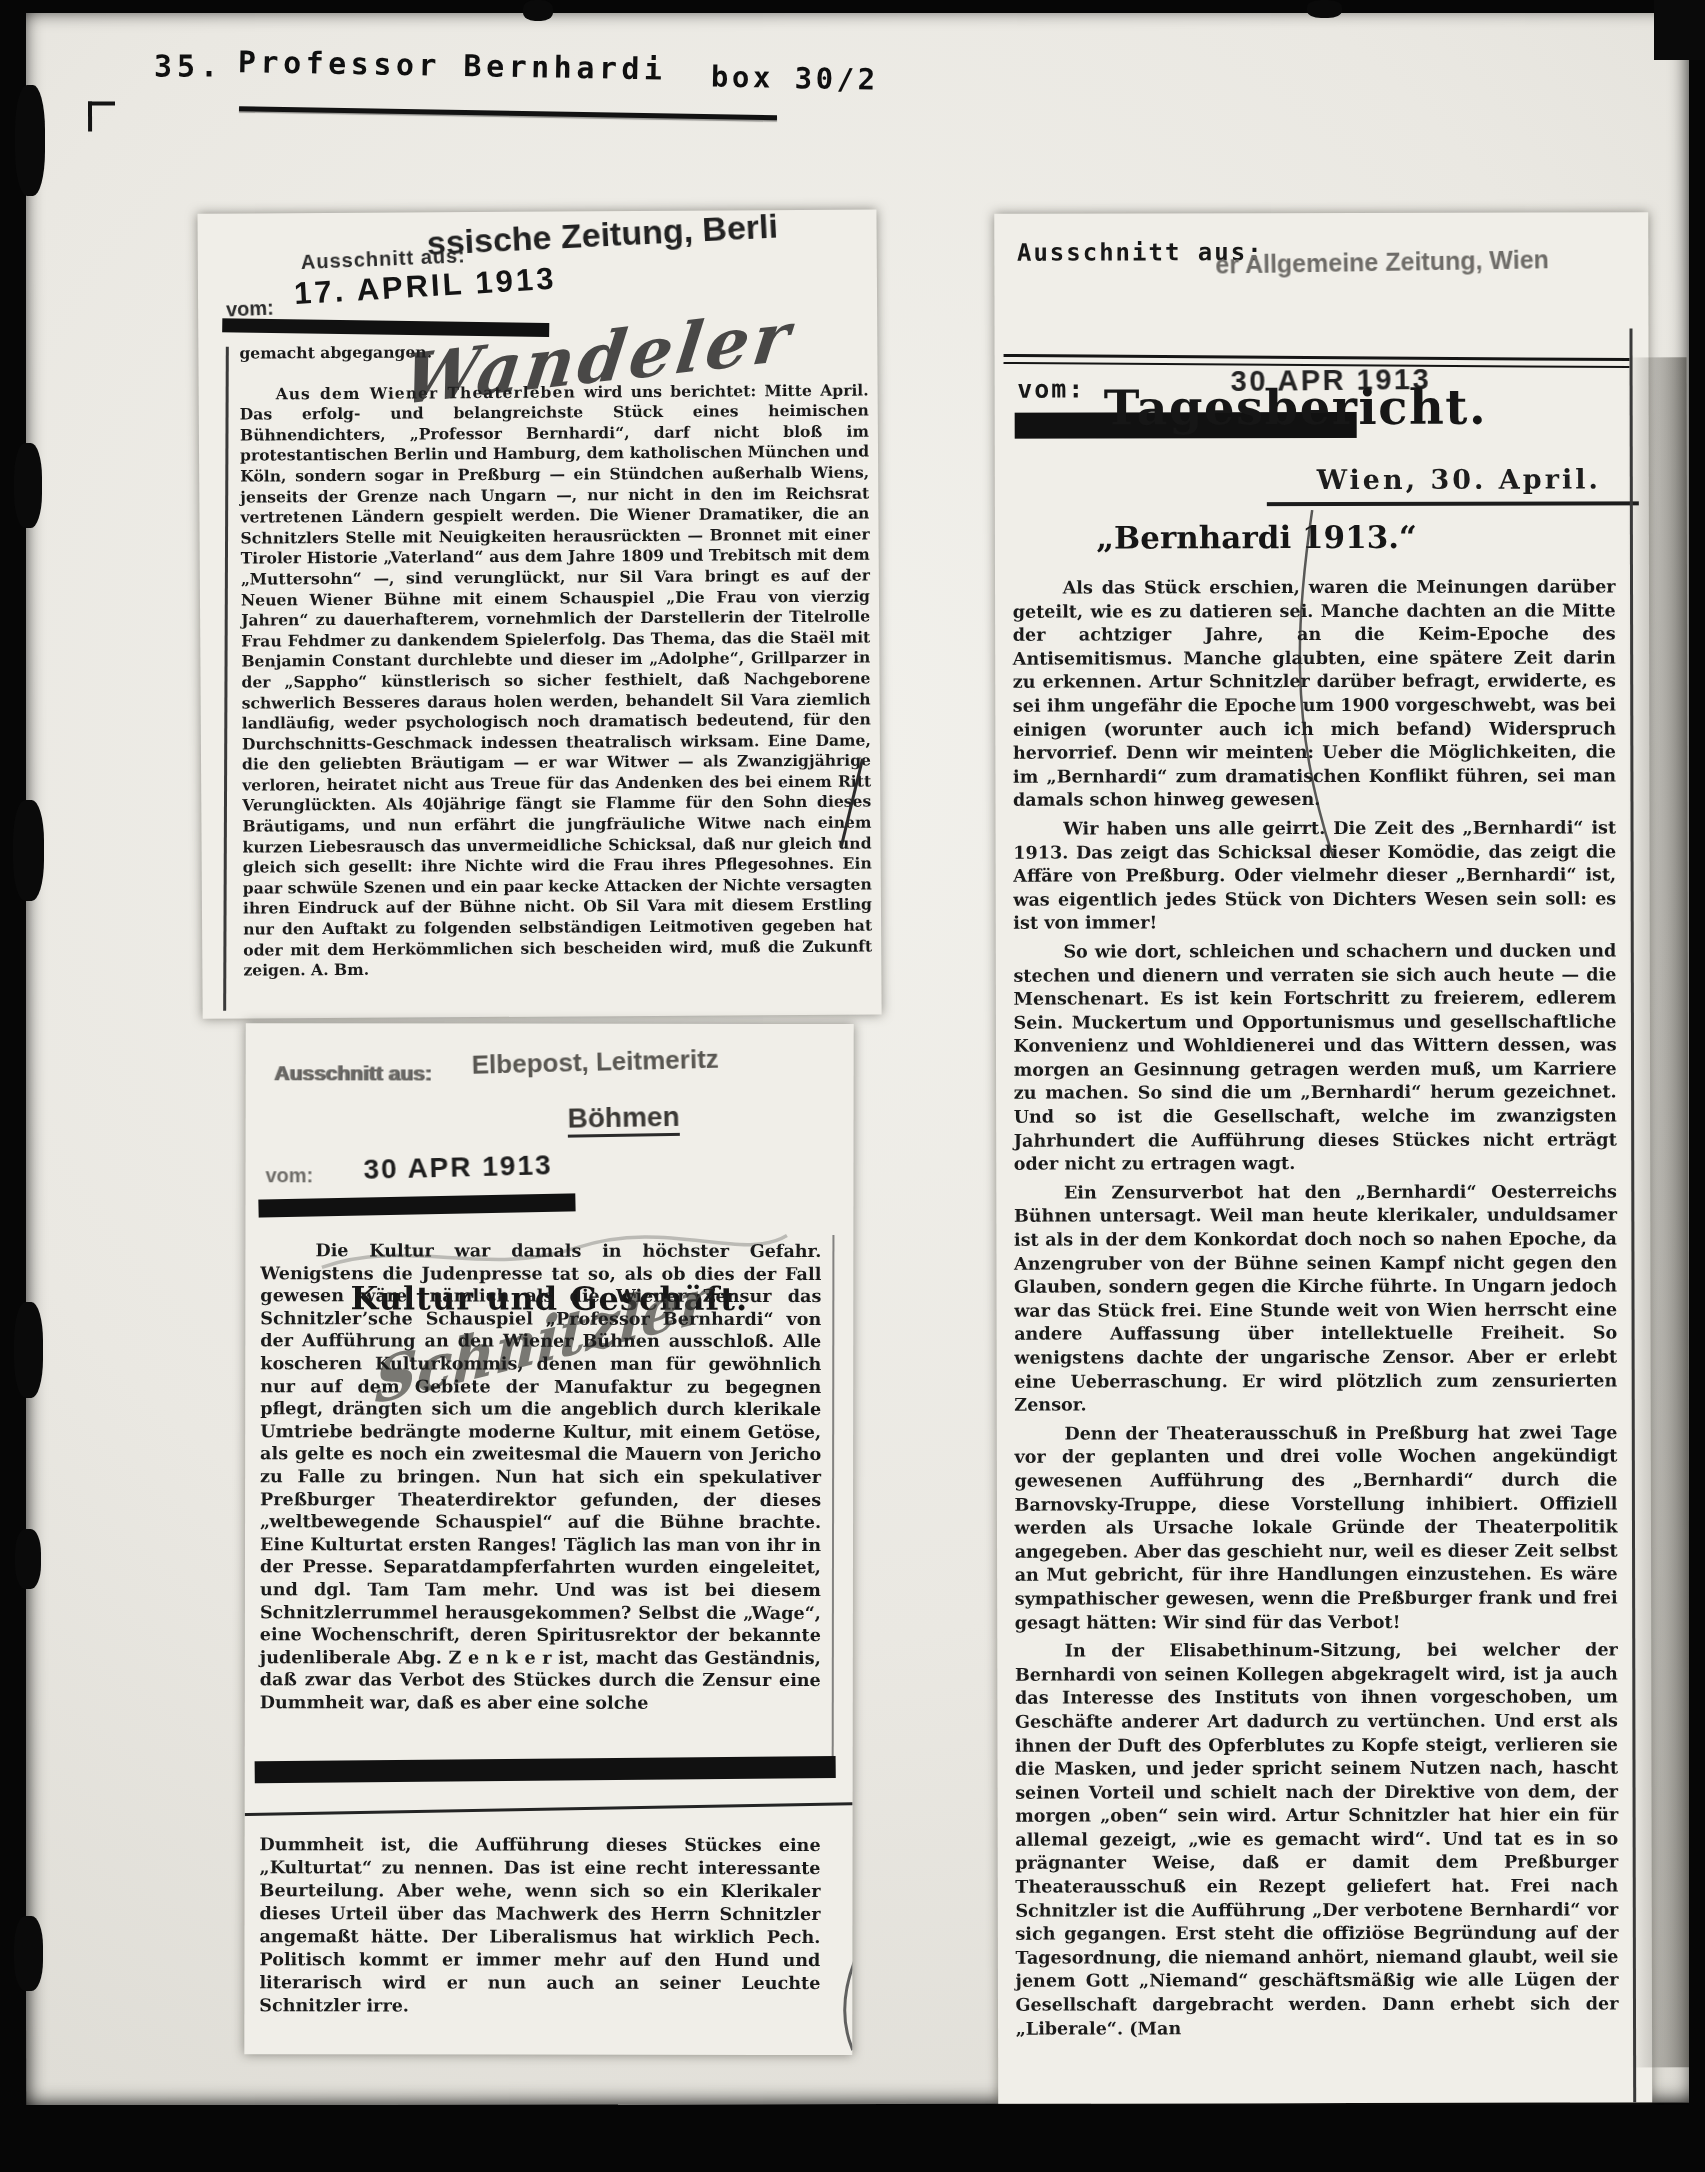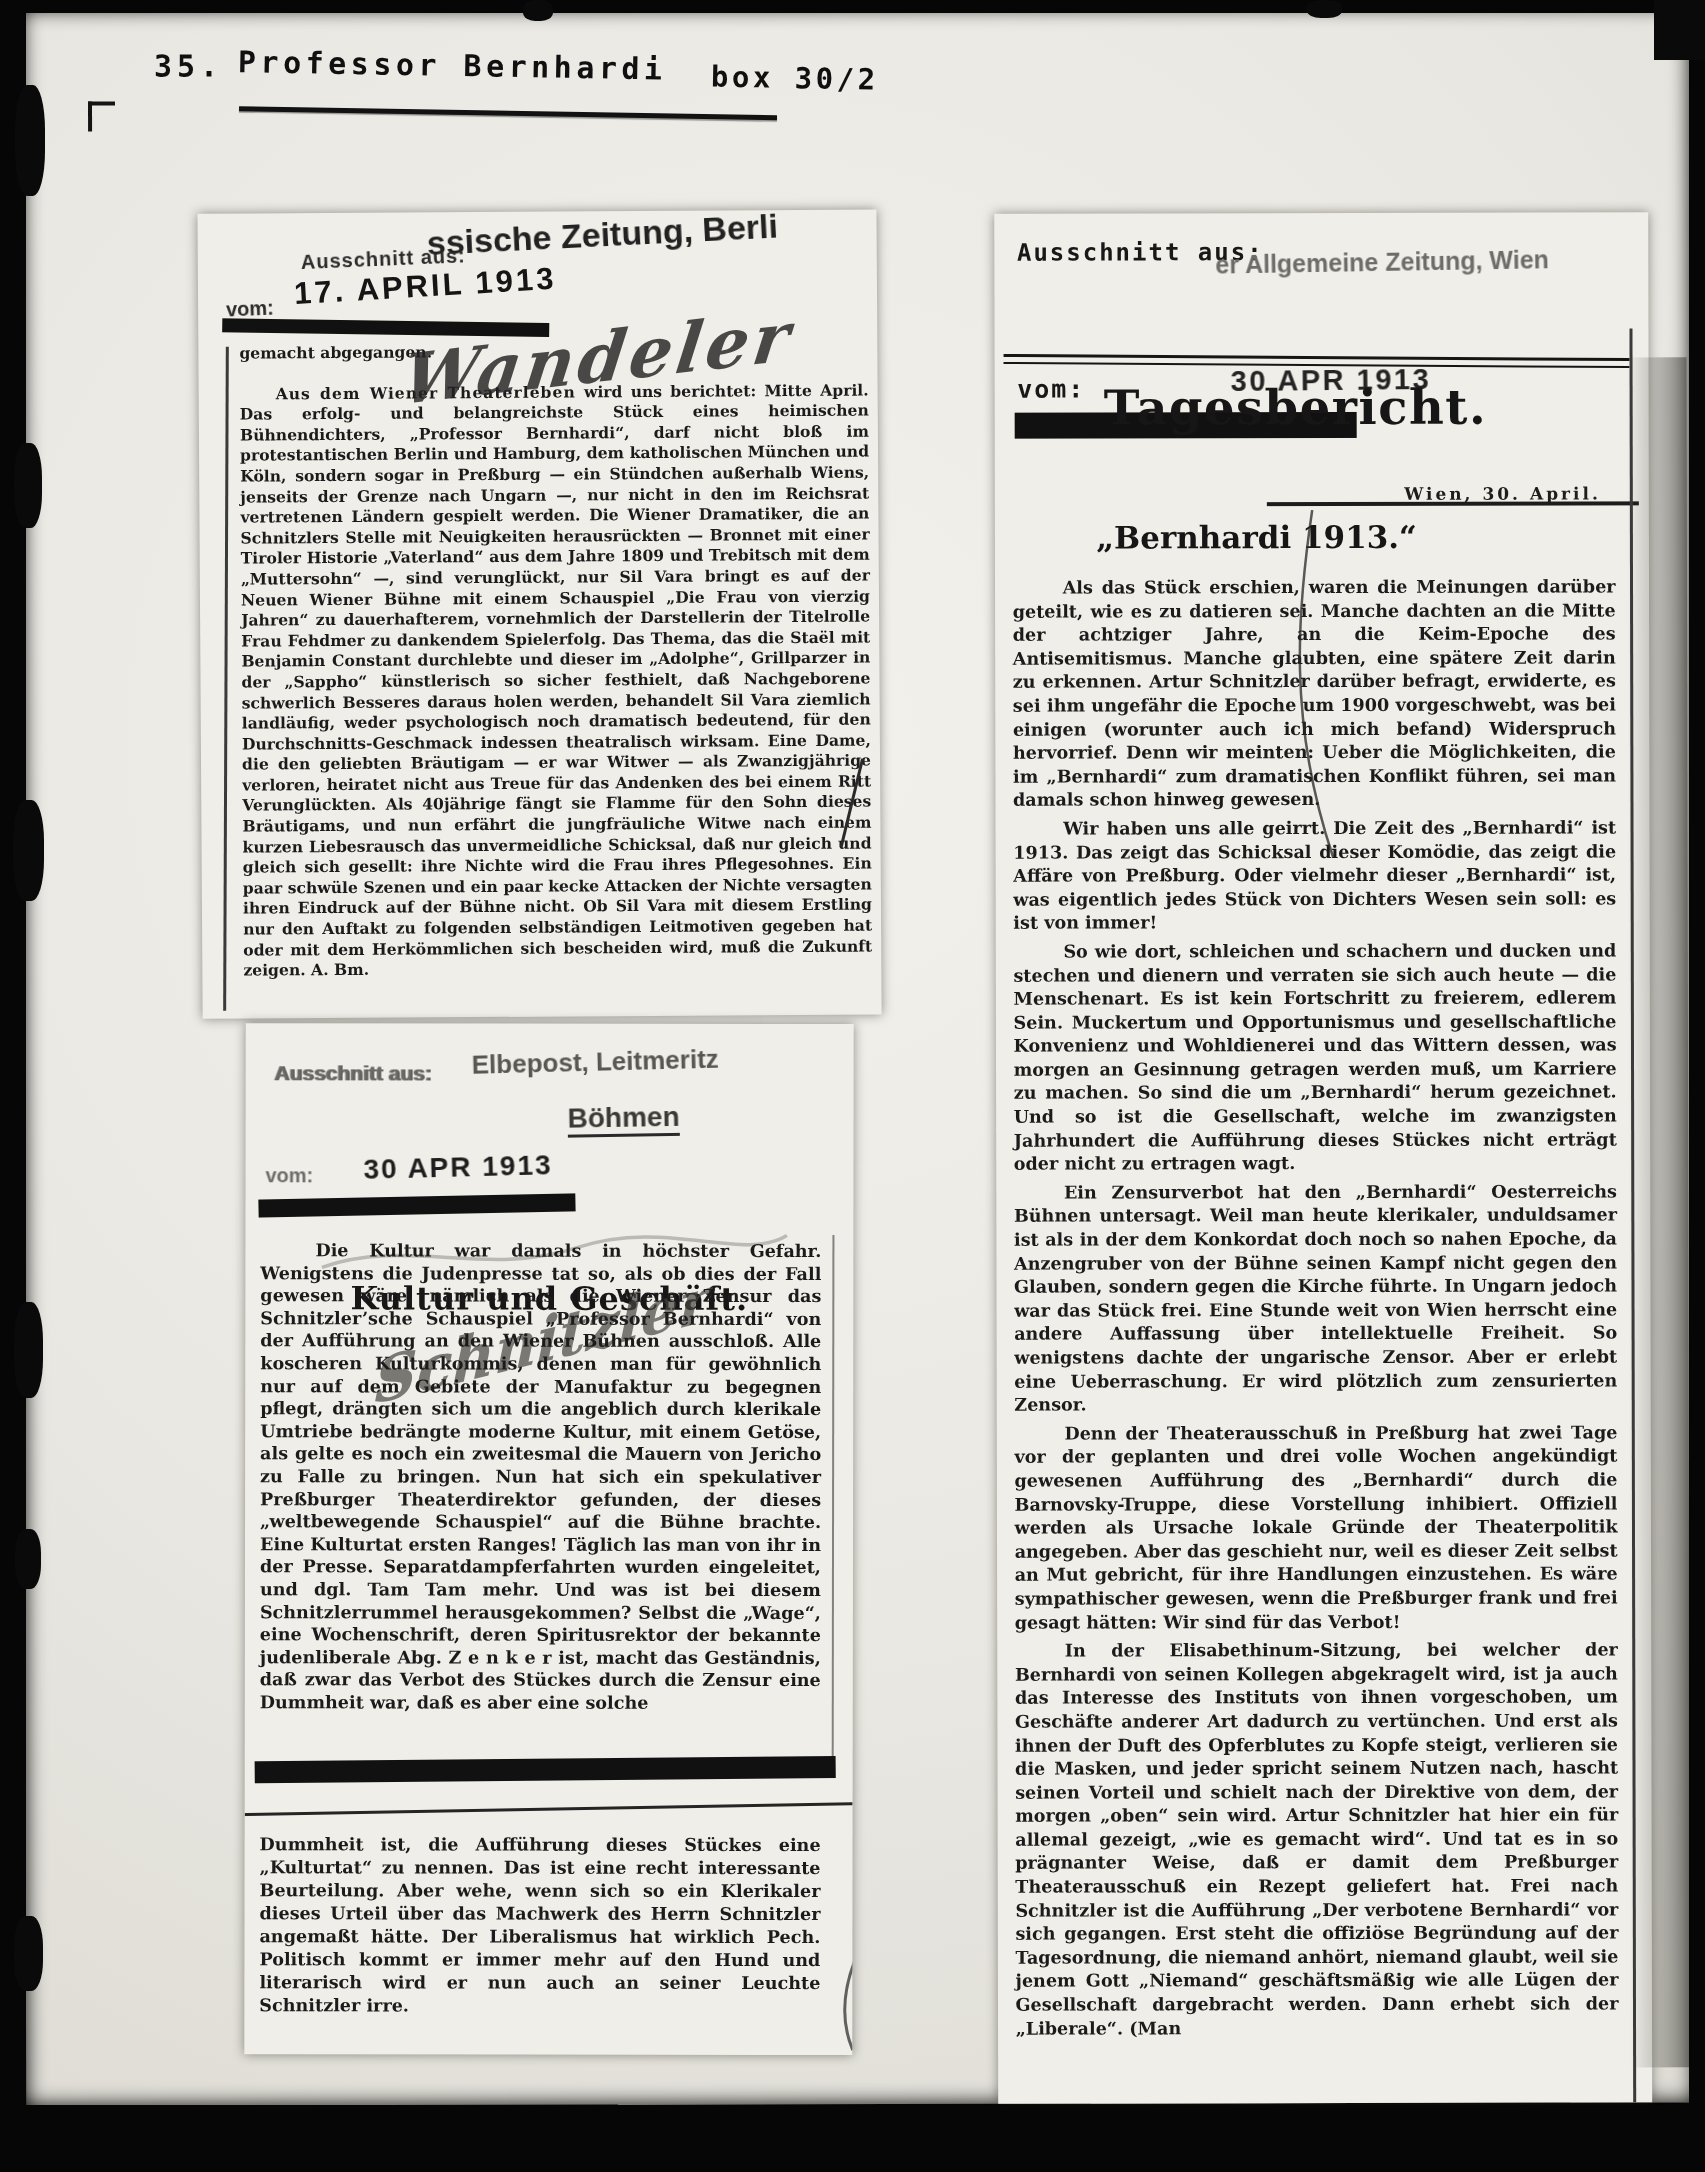--- a/index.html
+++ b/index.html
@@ -87,21 +87,21 @@
 
     <div class="clip" style="left:972px;top:207px;width:654px;height:1890px;">
       <span class="stamp" style="left:22.6px;top:25px;font-size:24px;font-family:'DejaVu Sans Mono',monospace;letter-spacing:2px;color:#181818;">Ausschnitt aus:</span>
       <span class="stamp faded" style="left:221px;top:35px;font-size:25px;transform:rotate(-.8deg);">er Allgemeine Zeitung, Wien</span>
       <span class="stamp" style="left:22.6px;top:161px;font-size:25px;font-family:'DejaVu Sans Mono',monospace;letter-spacing:2px;color:#181818;">vom:</span>
       <span class="stamp" style="left:236px;top:151px;font-size:29px;letter-spacing:2.5px;color:#242424;filter:blur(0.4px);transform:rotate(-.5deg);">30 APR 1913</span>
       <div class="smear" style="left:20px;top:199px;width:342px;height:26px;"></div>
       <div style="position:absolute;left:272px;top:289px;width:372px;height:3.5px;background:#1c1c1c;filter:blur(0.6px);"></div>
       <div class="doubrule" style="left:9px;top:140px;width:626px;transform:rotate(.5deg);margin-top:0;top:143px;"></div>
       <div class="headline" style="position:absolute;left:0;top:166px;width:92%;font-size:48px;letter-spacing:1.5px;">Tagesbericht.</div>
-      <div class="dateline" style="position:absolute;right:48px;top:251px;width:302px;font-size:17px;letter-spacing:3px;margin-top:20px;">Wien, 30. April.</div>
+      <div class="dateline" style="position:absolute;right:48px;top:251px;width:302px;font-size:27px;letter-spacing:3px;">Wien, 30. April.</div>
       <div class="headline" style="position:absolute;left:0;top:306px;width:80%;font-size:31px;">„Bernhardi 1913.“</div>
       <div class="colrule" style="left:635px;top:116px;width:2.5px;height:1775px;"></div>
       <div class="frak" style="position:absolute;left:17.6px;top:362px;width:603px;font-size:17.6px;line-height:23.6px;">
         <p style="text-indent:50px;margin-bottom:5px;">Als das Stück erschien, waren die Meinungen darüber geteilt, wie es zu datieren sei. Manche dachten an die Mitte der achtziger Jahre, an die Keim-Epoche des Antisemitismus. Manche glaubten, eine spätere Zeit darin zu erkennen. Artur Schnitzler darüber befragt, erwiderte, es sei ihm ungefähr die Epoche um 1900 vorgeschwebt, was bei einigen (worunter auch ich mich befand) Widerspruch hervorrief. Denn wir meinten: Ueber die Möglichkeiten, die im „Bernhardi“ zum dramatischen Konflikt führen, sei man damals schon hinweg gewesen.</p>
         <p style="text-indent:50px;margin-bottom:5px;">Wir haben uns alle geirrt. Die Zeit des „Bernhardi“ ist 1913. Das zeigt das Schicksal dieser Komödie, das zeigt die Affäre von Preßburg. Oder vielmehr dieser „Bernhardi“ ist, was eigentlich jedes Stück von Dichters Wesen sein soll: es ist von immer!</p>
         <p style="text-indent:50px;margin-bottom:5px;">So wie dort, schleichen und schachern und ducken und stechen und dienern und verraten sie sich auch heute — die Menschenart. Es ist kein Fortschritt zu freierem, edlerem Sein. Muckertum und Opportunismus und gesellschaftliche Konvenienz und Wohldienerei und das Wittern dessen, was morgen an Gesinnung getragen werden muß, um Karriere zu machen. So sind die um „Bernhardi“ herum gezeichnet. Und so ist die Gesellschaft, welche im zwanzigsten Jahrhundert die Aufführung dieses Stückes nicht erträgt oder nicht zu ertragen wagt.</p>
         <p style="text-indent:50px;margin-bottom:5px;">Ein Zensurverbot hat den „Bernhardi“ Oesterreichs Bühnen untersagt. Weil man heute klerikaler, unduldsamer ist als in der dem Konkordat doch noch so nahen Epoche, da Anzengruber von der Bühne seinen Kampf nicht gegen den Glauben, sondern gegen die Kirche führte. In Ungarn jedoch war das Stück frei. Eine Stunde weit von Wien herrscht eine andere Auffassung über intellektuelle Freiheit. So wenigstens dachte der ungarische Zensor. Aber er erlebt eine Ueberraschung. Er wird plötzlich zum zensurierten Zensor.</p>
         <p style="text-indent:50px;margin-bottom:5px;">Denn der Theaterausschuß in Preßburg hat zwei Tage vor der geplanten und drei volle Wochen angekündigt gewesenen Aufführung des „Bernhardi“ durch die Barnovsky-Truppe, diese Vorstellung inhibiert. Offiziell werden als Ursache lokale Gründe der Theaterpolitik angegeben. Aber das geschieht nur, weil es dieser Zeit selbst an Mut gebricht, für ihre Handlungen einzustehen. Es wäre sympathischer gewesen, wenn die Preßburger frank und frei gesagt hätten: Wir sind für das Verbot!</p>
         <p style="text-indent:50px;">In der Elisabethinum-Sitzung, bei welcher der Bernhardi von seinen Kollegen abgekragelt wird, ist ja auch das Interesse des Instituts von ihnen vorgeschoben, um Geschäfte anderer Art dadurch zu vertünchen. Und erst als ihnen der Duft des Opferblutes zu Kopfe steigt, verlieren sie die Masken, und jeder spricht seinem Nutzen nach, hascht seinen Vorteil und schielt nach der Direktive von dem, der morgen „oben“ sein wird. Artur Schnitzler hat hier ein für allemal gezeigt, „wie es gemacht wird“. Und tat es in so prägnanter Weise, daß er damit dem Preßburger Theaterausschuß ein Rezept geliefert hat. Frei nach Schnitzler ist die Aufführung „Der verbotene Bernhardi“ vor sich gegangen. Erst steht die offiziöse Begründung auf der Tagesordnung, die niemand anhört, niemand glaubt, weil sie jenem Gott „Niemand“ geschäftsmäßig wie alle Lügen der Gesellschaft dargebracht werden. Dann erhebt sich der „Liberale“. (Man</p>
       </div>

